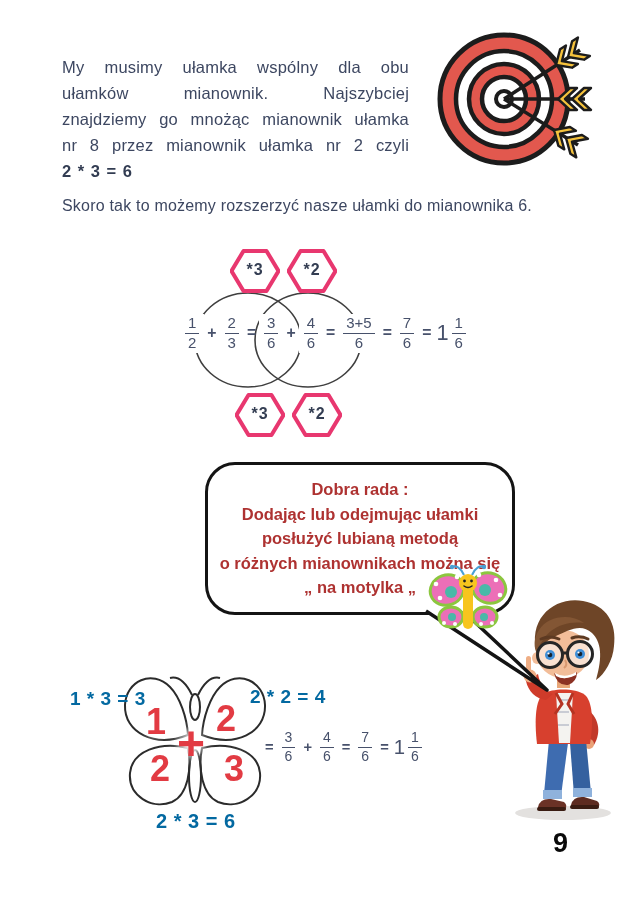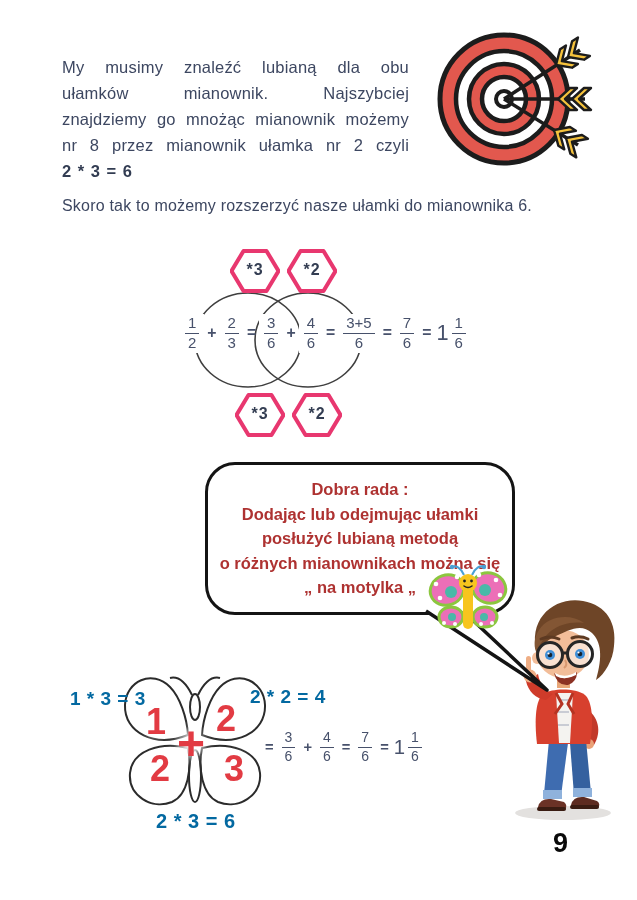--- a/index.html
+++ b/index.html
@@ -53,23 +53,23 @@
   .target{position:absolute;left:430px;top:26px;}
   .boy{position:absolute;left:493px;top:592px;z-index:1;}
   .page-number{position:absolute;left:553px;top:828px;font-size:27px;font-weight:bold;color:#0a0a0a;}
 </style>
 </head>
 <body>
 
 <div class="page">
 
   <div class="intro">
-    <div class="jline">My musimy znaleźć lubianą dla obu</div>
+    <div class="jline">My musimy ułamka wspólny dla obu</div>
     <div class="jline">ułamków mianownik. Najszybciej</div>
-    <div class="jline">znajdziemy go mnożąc mianownik możemy</div>
+    <div class="jline">znajdziemy go mnożąc mianownik ułamka</div>
     <div class="jline">nr 8 przez mianownik ułamka nr 2 czyli</div>
     <div class="intro-formula">2 * 3 = 6</div>
   </div>
 
   <svg class="target" width="195" height="150" viewBox="0 0 195 150">
     <defs>
       <g id="feather">
         <path d="M0,0 L12,-11 L19,-11 L7,0 L19,11 L12,11 Z" fill="#f5c23c" stroke="#1c1c1c" stroke-width="2.4" stroke-linejoin="round"></path>
       </g>
     </defs>

